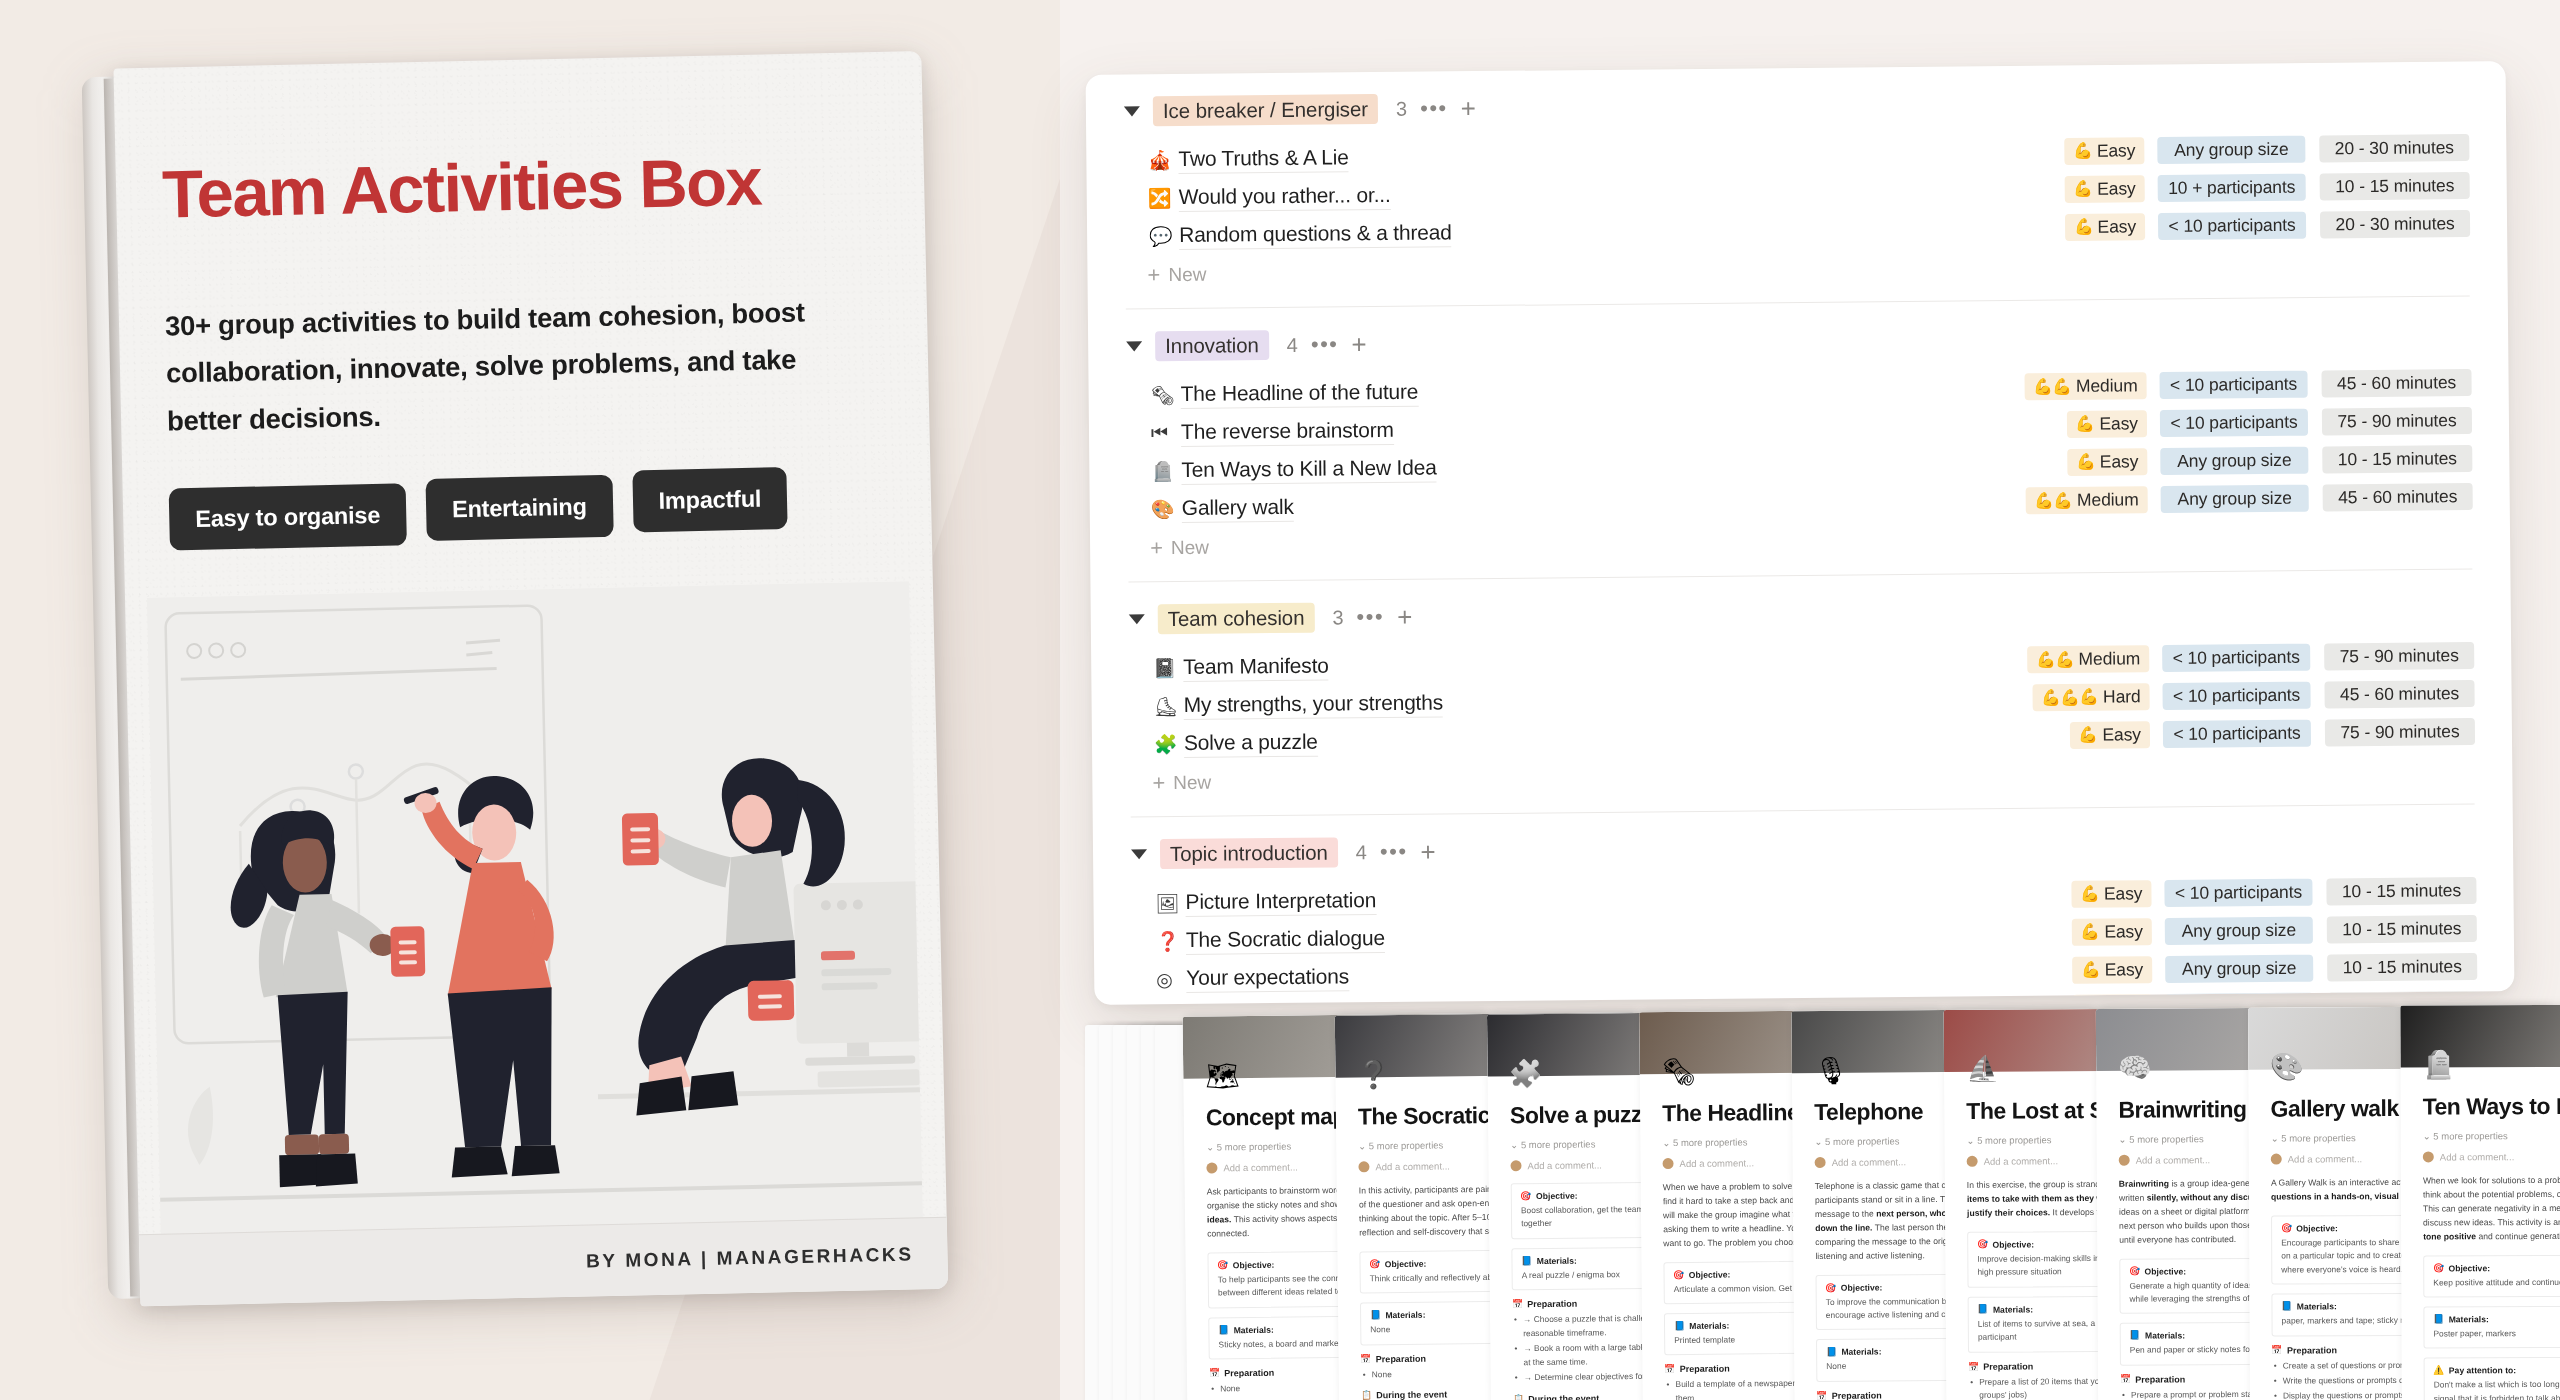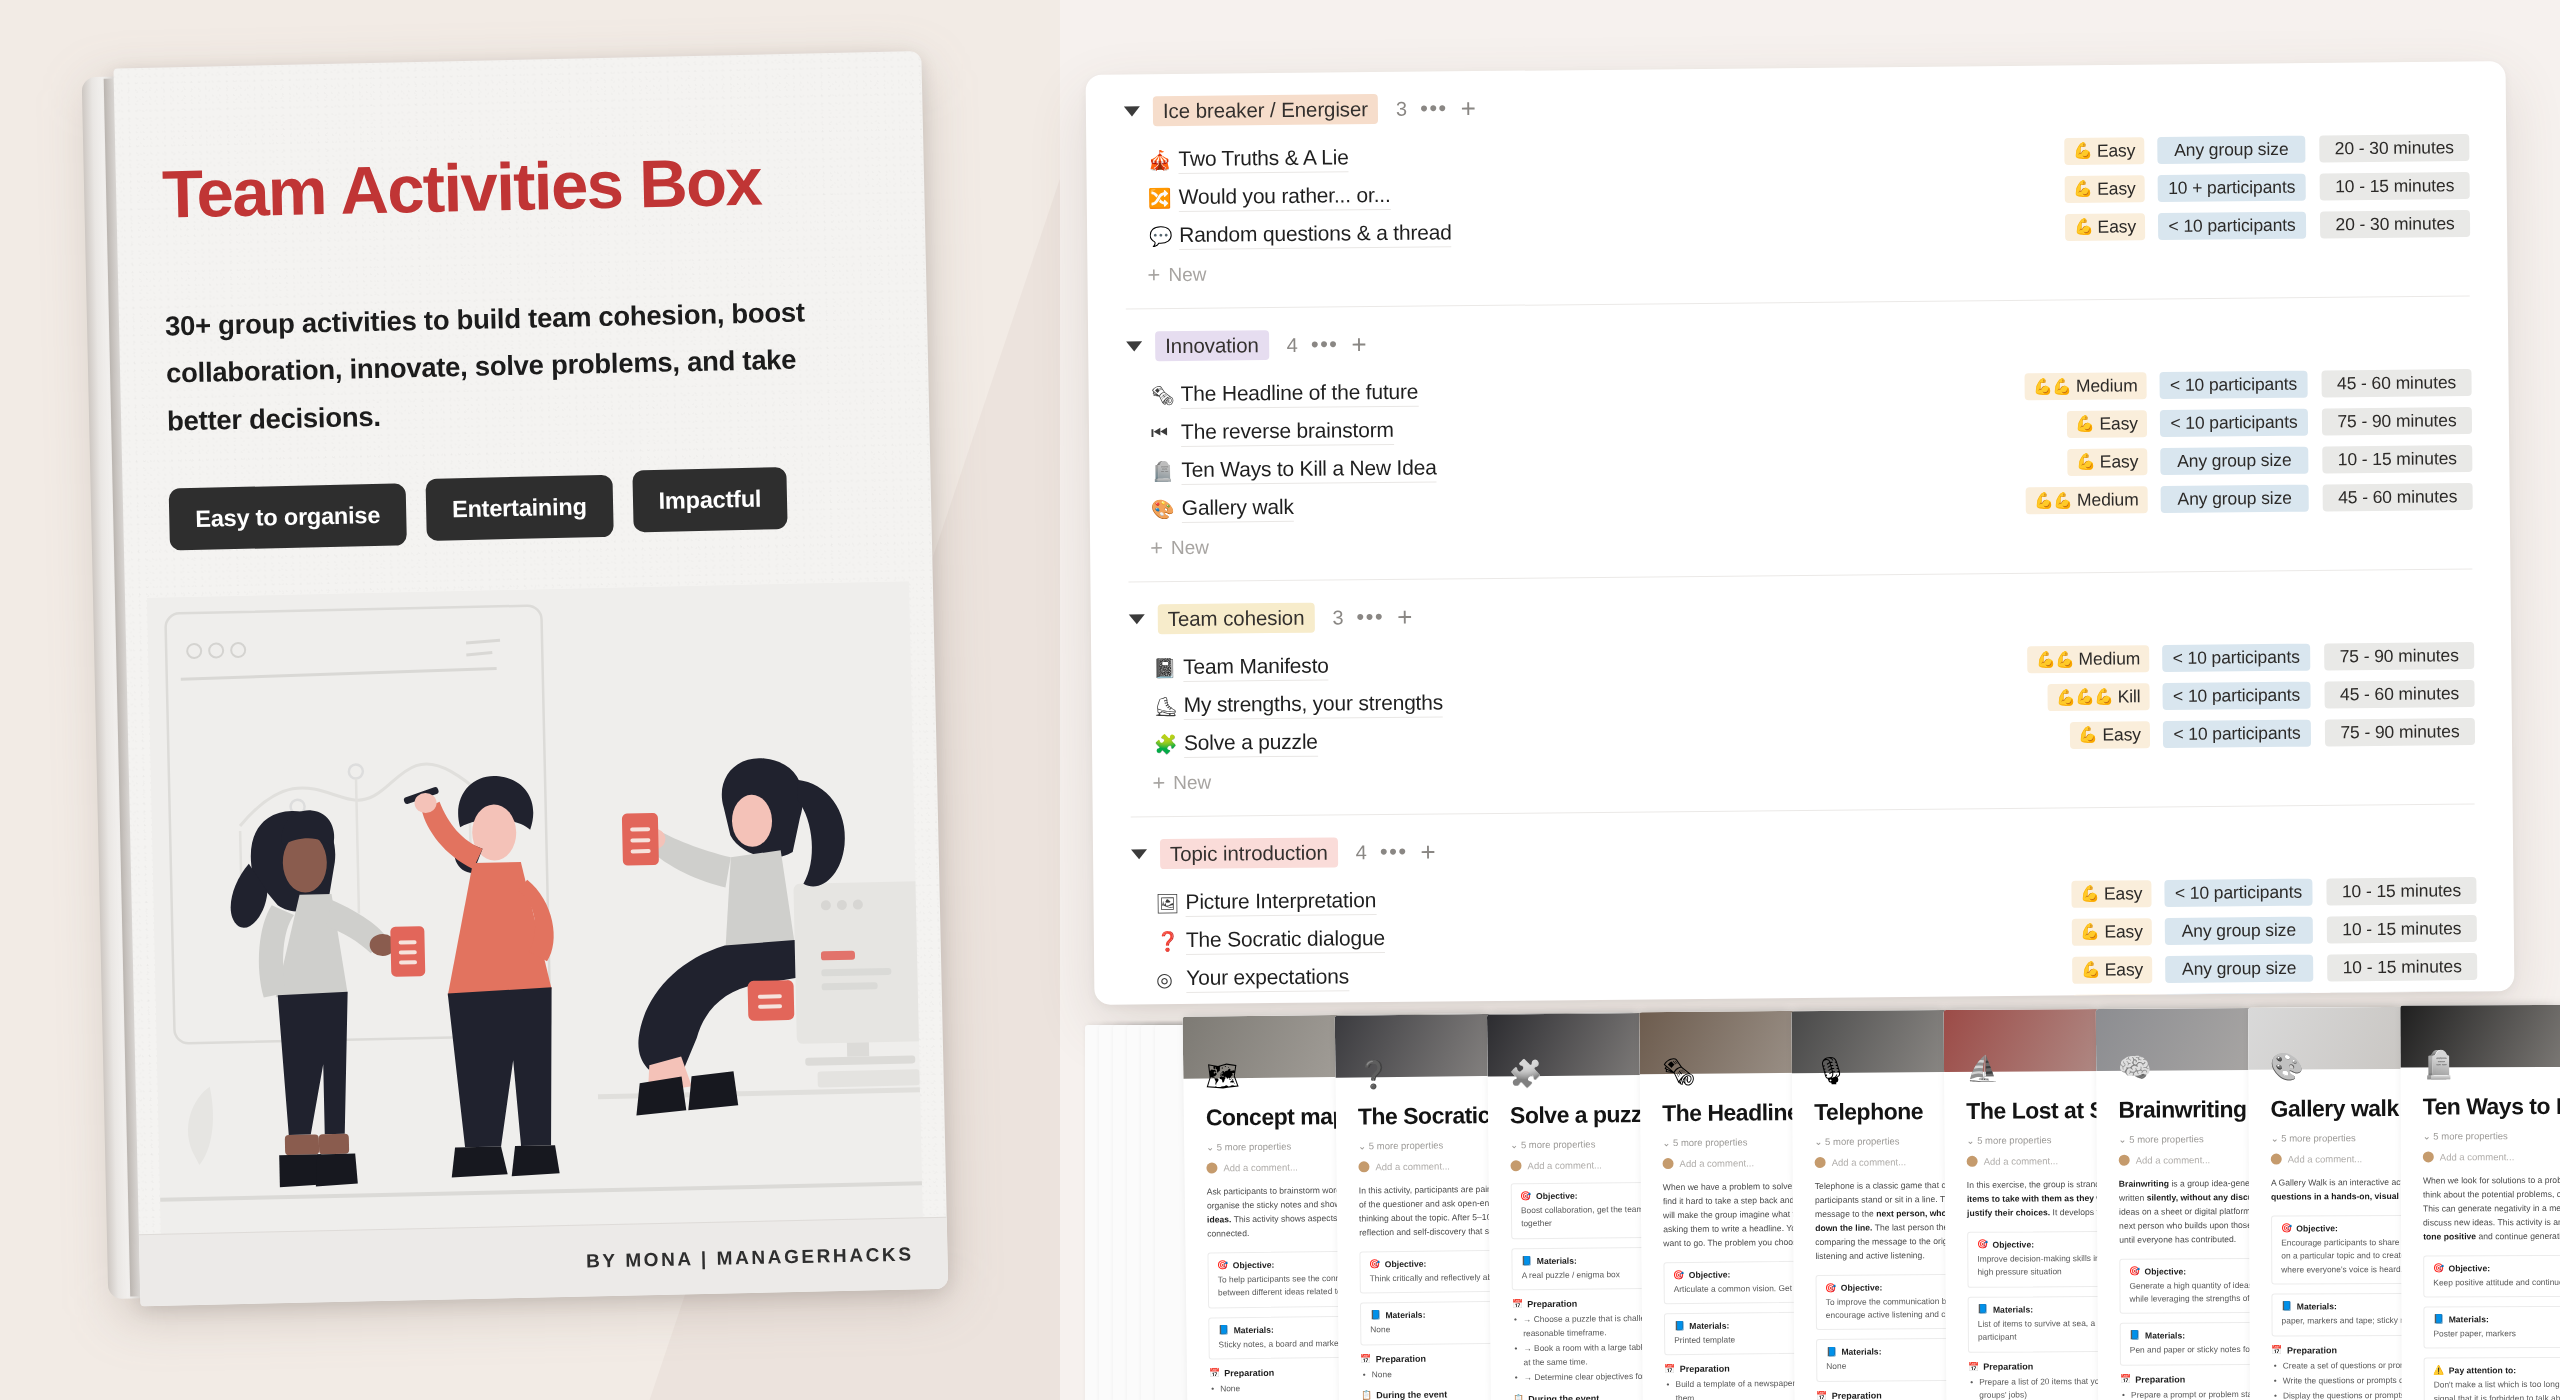--- a/index.html
+++ b/index.html
@@ -474,21 +474,21 @@
               <div class="timewrap">
                 <span class="tag tag-time">75 - 90 minutes</span>
               </div>
             </div>
           </div>
           <div class="row">
             <div class="row-icon">⛸</div>
             <div class="row-title">My strengths, your strengths</div>
             <div class="row-tags">
               <div class="diffwrap">
-                <span class="tag tag-diff"><span class="emoji">💪💪💪</span> <span class="dtext">Kill</span></span>
+                <span class="tag tag-diff"><span class="emoji">💪💪💪</span> <span class="dtext">Hard</span></span>
               </div>
               <div class="sizewrap">
                 <span class="tag tag-size">&lt; 10 participants</span>
               </div>
               <div class="timewrap">
                 <span class="tag tag-time">45 - 60 minutes</span>
               </div>
             </div>
           </div>
           <div class="row">

